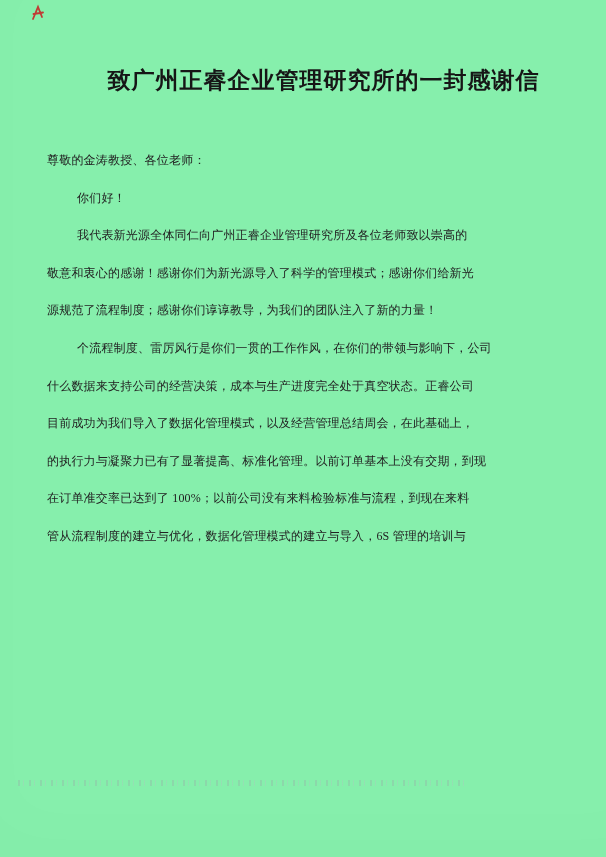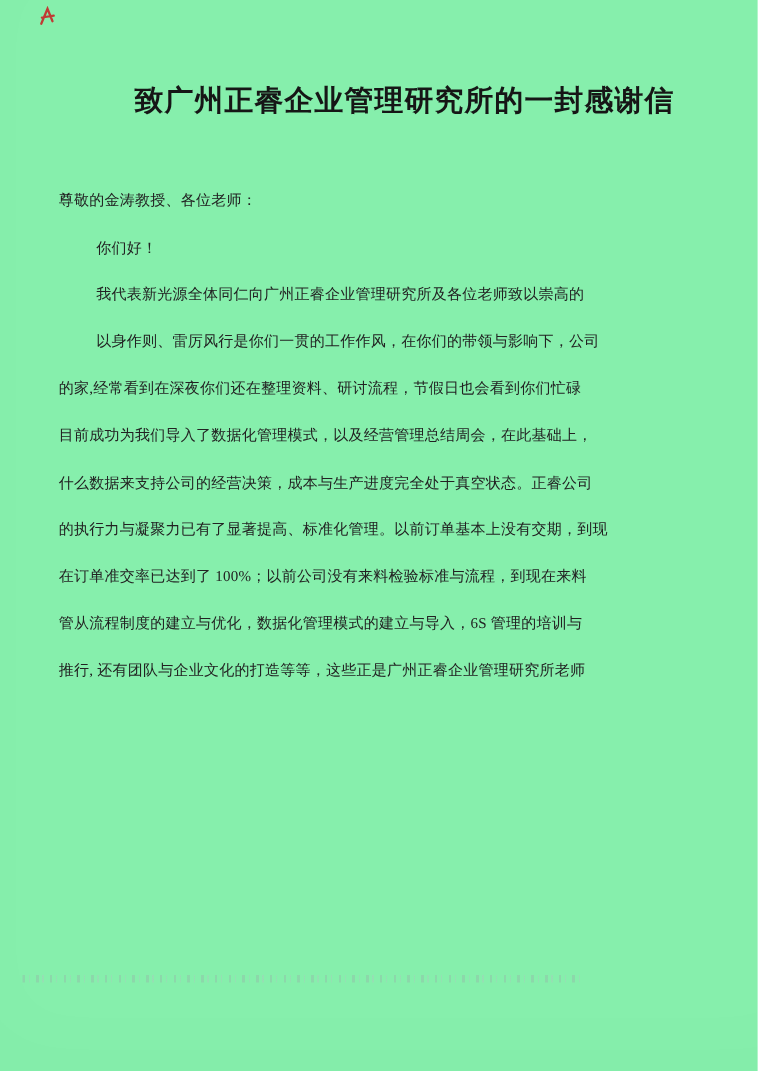--- a/index.html
+++ b/index.html
@@ -79,25 +79,25 @@
   <svg class="red-mark" viewBox="0 0 16 18" aria-hidden="true">
     <path d="M3,15 L8,3 L12,13 M3.5,10 L13,8.5" fill="none" stroke-width="1.8" stroke-linecap="round" stroke="#c03a34"></path>
   </svg>
 
   <h1 class="title">致广州正睿企业管理研究所的一封感谢信</h1>
 
   <div class="letter-body">
       <div class="line">尊敬的金涛教授、各位老师：</div>
       <div class="line indent">你们好！</div>
       <div class="line indent">我代表新光源全体同仁向广州正睿企业管理研究所及各位老师致以崇高的</div>
-      <div class="line indent">以身作则、雷厉风行是你们一贯的工作作风，在你们的带领与影响下，公司</div>
-      <div class="line">的家,经常看到在深夜你们还在整理资料、研讨流程，节假日也会看到你们忙碌</div>
+      <div class="line">敬意和衷心的感谢！感谢你们为新光源导入了科学的管理模式；感谢你们给新光</div>
+      <div class="line">源规范了流程制度；感谢你们谆谆教导，为我们的团队注入了新的力量！</div>
+      <div class="line indent">个流程制度、雷厉风行是你们一贯的工作作风，在你们的带领与影响下，公司</div>
+      <div class="line">什么数据来支持公司的经营决策，成本与生产进度完全处于真空状态。正睿公司</div>
       <div class="line">目前成功为我们导入了数据化管理模式，以及经营管理总结周会，在此基础上，</div>
-      <div class="line">什么数据来支持公司的经营决策，成本与生产进度完全处于真空状态。正睿公司</div>
       <div class="line">的执行力与凝聚力已有了显著提高、标准化管理。以前订单基本上没有交期，到现</div>
       <div class="line">在订单准交率已达到了 100%；以前公司没有来料检验标准与流程，到现在来料</div>
       <div class="line">管从流程制度的建立与优化，数据化管理模式的建立与导入，6S 管理的培训与</div>
-      <div class="line">推行, 还有团队与企业文化的打造等等，这些正是广州正睿企业管理研究所老师</div>
     </div>
 
   <div class="noise-band"></div>
 
 </div>
 
 </body></html>

